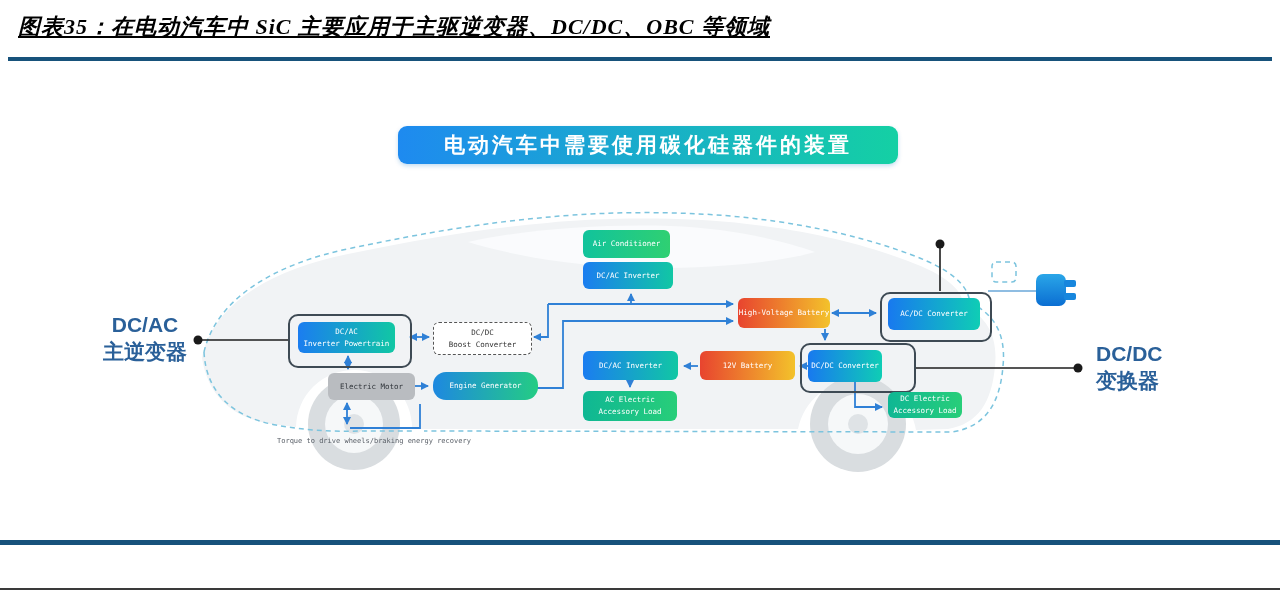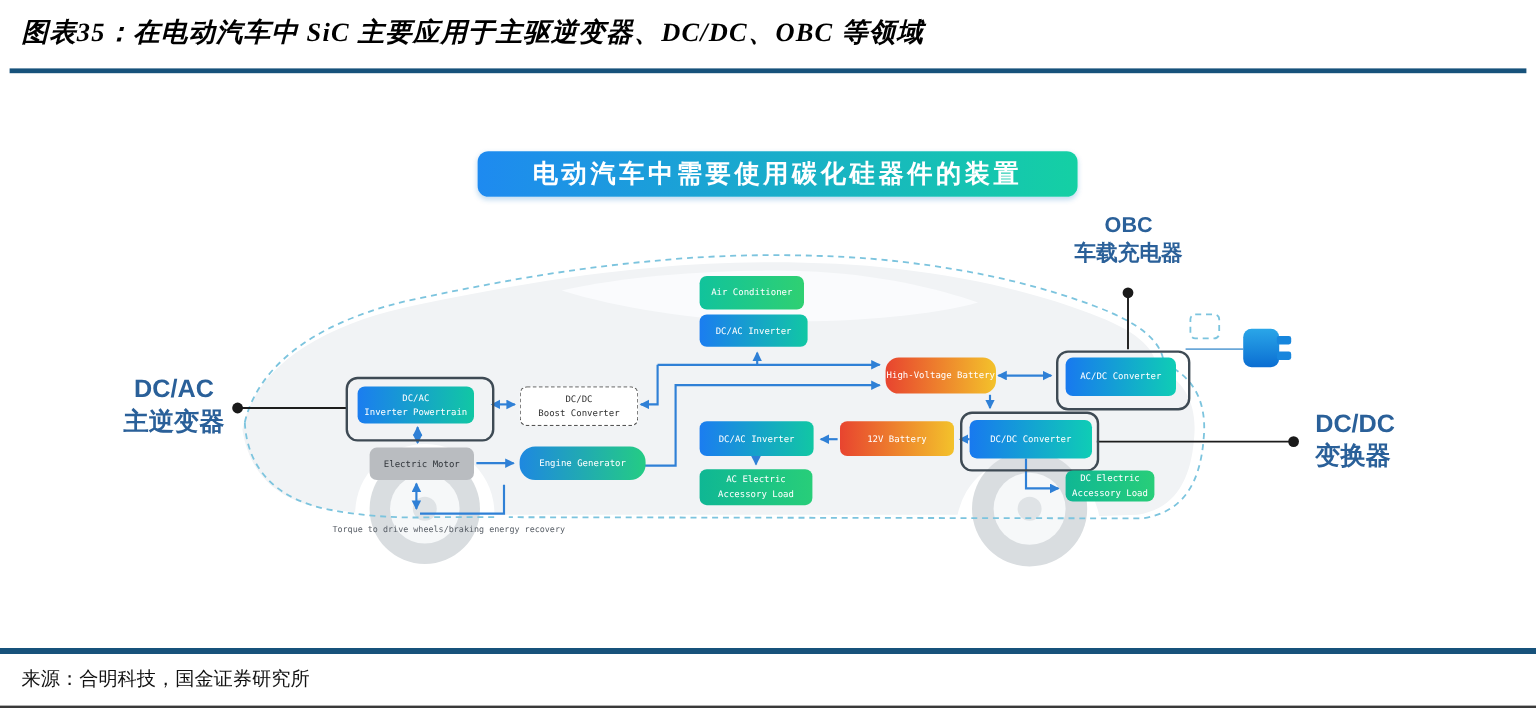--- a/index.html
+++ b/index.html
@@ -2,21 +2,21 @@
 <html><head>
 <meta charset="utf-8">
 <style>
   html,body{margin:0;padding:0;background:#ffffff;}
   .page{position:relative;width:1280px;height:592px;background:#ffffff;overflow:hidden;
         font-family:"Liberation Sans",sans-serif;}
   .abs{position:absolute;}
 
   
   .fig-title{position:absolute;left:18px;top:12px;font:italic bold 22px "Liberation Serif",serif;
-             color:#000;letter-spacing:1px;white-space:nowrap;}
+             color:#000;letter-spacing:1px;white-space:nowrap;text-decoration:underline;}
   .rule-top{position:absolute;left:8px;right:8px;top:57px;height:4px;background:#17527b;}
   .rule-foot{position:absolute;left:0;right:0;top:540px;height:5px;background:#17527b;}
   .rule-thin{position:absolute;left:0;right:0;top:588px;height:2px;background:#3a3a3a;}
   .source{position:absolute;left:18px;top:556px;font:16px "Liberation Serif",serif;color:#111;}
 
   
   .banner{position:absolute;left:398px;top:126px;width:500px;height:38px;border-radius:9px;
           background:linear-gradient(90deg,#1e8af0,#14d0a4);color:#fff;font-weight:bold;
           font-size:21px;letter-spacing:3px;display:flex;align-items:center;justify-content:center;
           box-shadow:0 2px 4px rgba(20,120,200,.25);}
@@ -24,21 +24,21 @@
   
   .box{position:absolute;border-radius:6px;color:#fff;font:7.5px "DejaVu Sans Mono",monospace;
        display:flex;align-items:center;justify-content:center;text-align:center;
        white-space:pre-line;line-height:1.55;letter-spacing:0;}
   .g-blue {background:linear-gradient(90deg,#1b7df0,#11c7a4);}
   .g-cyan {background:linear-gradient(90deg,#1879ef,#0fcdb5);}
   .g-green {background:linear-gradient(90deg,#11c39c,#2fd072);}
   .g-green2{background:linear-gradient(90deg,#0fb794,#28ce79);}
   .g-batt {background:linear-gradient(90deg,#e8442f,#f3c22b);}
   .g-bluegreen{background:linear-gradient(90deg,#1e88e0,#24cc84);}
-  .g-gray{background:#b9bcc0;color:#30353a;}
+  .g-gray{background:#b9bcc0;color:#30353a;margin-left:20px;}
   .b-dashed{background:#fff;border:1.5px dashed #555;color:#333;}
 
   
   .outline{position:absolute;border:2px solid #3e4a54;border-radius:10px;background:transparent;}
 
   
   .callout{position:absolute;color:#2a6099;font-weight:bold;line-height:1.3;}
   .callout .l1,.callout .l2{display:block;}
   .co-dcac{left:95px;top:311px;width:100px;text-align:center;font-size:21px;}
   .co-obc{left:878px;top:175px;width:125px;text-align:center;font-size:18px;line-height:1.35;}
@@ -126,48 +126,43 @@
   </svg>
 
   <div class="banner">电动汽车中需要使用碳化硅器件的装置</div>
 
   <div class="outline" style="left:288px;top:314px;width:120px;height:50px;"></div>
   <div class="outline" style="left:880px;top:292px;width:108px;height:46px;"></div>
   <div class="outline" style="left:800px;top:343px;width:112px;height:46px;"></div>
 
   <div class="box g-green" style="left:583px;top:230px;width:87px;height:28px;">Air Conditioner</div>
   <div class="box g-blue" style="left:583px;top:262px;width:90px;height:27px;">DC/AC Inverter</div>
-  <div class="box g-batt" style="left:738px;top:298px;width:92px;height:30px;border-radius:11px;">High-Voltage Battery</div>
+  <div class="box g-batt" style="left:738px;top:298px;width:92px;height:30px;">High-Voltage Battery</div>
   <div class="box g-cyan" style="left:888px;top:298px;width:92px;height:32px;">AC/DC Converter</div>
   <div class="box g-blue" style="left:298px;top:322px;width:97px;height:31px;">DC/AC
 Inverter Powertrain</div>
   <div class="box b-dashed" style="left:433px;top:322px;width:97px;height:31px;">DC/DC
 Boost Converter</div>
   <div class="box g-gray" style="left:308px;top:373px;width:87px;height:27px;">Electric Motor</div>
   <div class="box g-bluegreen" style="left:433px;top:372px;width:105px;height:28px;border-radius:13px;">Engine Generator</div>
   <div class="box g-blue" style="left:583px;top:351px;width:95px;height:29px;">DC/AC Inverter</div>
   <div class="box g-batt" style="left:700px;top:351px;width:95px;height:29px;">12V Battery</div>
-  <div class="box g-cyan" style="left:808px;top:350px;width:102px;height:32px;">DC/DC Converter</div>
+  <div class="box g-cyan" style="left:808px;top:350px;width:74px;height:32px;">DC/DC Converter</div>
   <div class="box g-green2" style="left:583px;top:391px;width:94px;height:30px;">AC Electric
 Accessory Load</div>
   <div class="box g-green2" style="left:888px;top:392px;width:74px;height:26px;">DC Electric
 Accessory Load</div>
 
   <div class="callout co-dcac">
     <span class="l1">DC/AC</span>
     <span class="l2">主逆变器</span>
   </div>
-  <div class="callout co-obc">
-    <span class="l1">OBC</span>
-    <span class="l2">车载充电器</span>
-  </div>
   <div class="callout co-dcdc">
     <span class="l1">DC/DC</span>
     <span class="l2">变换器</span>
   </div>
 
   <div class="torque">Torque to drive wheels/braking energy recovery</div>
 
   <div class="rule-foot"></div>
-  <div class="source">来源：合明科技，国金证券研究所</div>
   <div class="rule-thin"></div>
 
 </div>
 
 </body></html>

